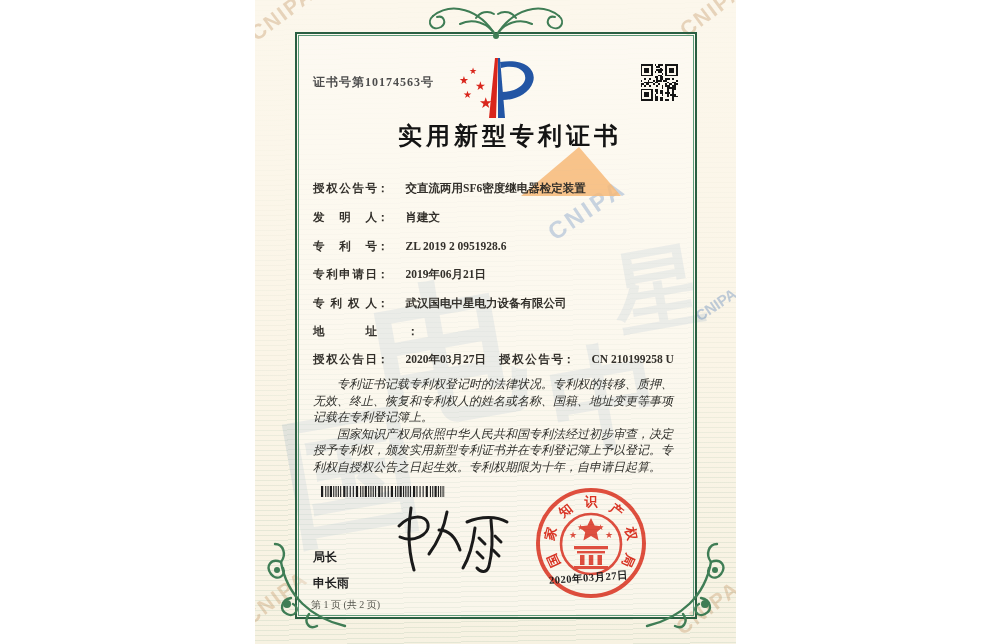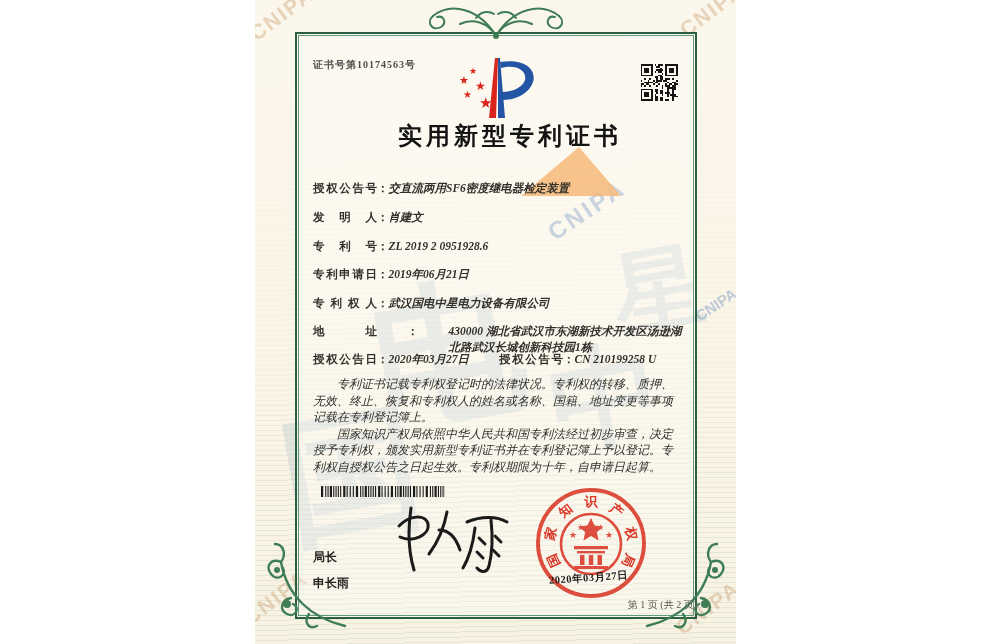--- a/index.html
+++ b/index.html
@@ -20,46 +20,46 @@
     font-family:"Liberation Sans",sans-serif;}
   .wm-blue-txt{color:rgba(115,148,192,0.55);font-family:"Liberation Sans",sans-serif;transform:rotate(-34deg);}
   .wm-char{color:rgba(96,133,173,0.15);font-weight:700;transform:rotate(-10deg);line-height:1;}
   .wm-triangle{position:absolute;left:262px;top:145px;width:108px;height:54px;pointer-events:none;}
   
   .frame{position:absolute;left:40px;top:32px;width:402px;height:587px;
     border:2px solid #2a5f42;background:rgba(255,255,255,0.30);}
   .frame::before{content:"";position:absolute;inset:1px;border:1px solid #5d9a78;pointer-events:none;}
   .ornament{position:absolute;pointer-events:none;}
   
-  .certno{position:absolute;left:58px;top:58px;font-size:10px;letter-spacing:1px;color:#4d4d4d;font-weight:600;}
+  .certno{position:absolute;left:58px;top:74px;font-size:12px;letter-spacing:1px;color:#4d4d4d;font-weight:600;}
   .title{position:absolute;left:40px;top:120px;width:430px;text-align:center;
     font-size:24px;font-weight:bold;letter-spacing:4px;color:#141414;}
   .fields{position:absolute;left:58px;top:181px;width:372px;font-size:11.5px;color:#33302b;font-weight:600;}
   .frow{position:absolute;left:0;white-space:nowrap;}
   .frow.wrap{white-space:normal;display:flex;}
   .flabel{display:inline-block;width:64px;text-align:justify;text-align-last:justify;vertical-align:top;}
-  .fvalue{margin-left:0;font-style:italic;}
+  .fvalue{margin-left:17px;}
   .frow.wrap .fvalue{flex:1;line-height:16px;margin-top:-1px;}
   .fpair2{position:absolute;left:186px;top:0;white-space:nowrap;}
   .paras{position:absolute;left:58px;top:376px;width:360px;font-size:12px;line-height:16.5px;
     color:#30302c;text-align:justify;font-style:italic;}
   .paras p{margin:0;text-indent:2em;}
   .barcode{position:absolute;left:66px;top:486px;width:124px;height:11px;}
   .signer{position:absolute;left:58px;top:544px;font-family:"Liberation Sans",sans-serif;
     font-size:12px;font-weight:700;color:#222;line-height:26px;}
   .signature{position:absolute;left:136px;top:500px;}
   
   .seal{position:absolute;left:281px;top:488px;width:110px;height:110px;mix-blend-mode:multiply;}
   .seal-ring{position:absolute;inset:0;border:4px solid rgba(224,57,40,0.88);border-radius:50%;}
   .seal-char{position:absolute;left:50%;top:50%;width:16px;height:16px;margin:-8px 0 0 -8px;
     color:#df3526;font-size:13px;font-weight:700;text-align:center;line-height:16px;}
   .seal-date{position:absolute;left:294px;top:570px;width:110px;font-size:10.5px;font-weight:700;
     color:#1d1d1d;letter-spacing:0.5px;transform:rotate(-4deg);}
-  .page-foot{position:absolute;left:40px;top:598px;width:402px;text-align:right;
-    font-size:10px;color:#56564e;}
+  .page-foot{position:absolute;left:40px;top:598px;width:402px;text-align:left;
+    font-size:10px;color:#56564e;padding-left:16px;}
   .cont-note{position:absolute;left:0;top:627px;width:481px;text-align:center;
     font-size:10.5px;color:#3d4538;font-style:italic;font-weight:600;}
   .qr{position:absolute;left:385px;top:64px;width:38px;height:37px;}
   .logo{position:absolute;left:196px;top:56px;width:92px;height:66px;}
 </style>
 </head>
 <body>
 
 <div class="canvas">
   <div class="photo">
@@ -275,21 +275,20 @@
       </div>
       <div class="frow" style="top:86px;">
         <span class="flabel">专利申请日</span><span>：</span><span class="fvalue">2019年06月21日</span>
       </div>
       <div class="frow" style="top:115px;">
         <span class="flabel">专利权人</span><span>：</span><span class="fvalue">武汉国电中星电力设备有限公司</span>
       </div>
       <div class="frow wrap" style="top:143px;width:372px;gap:30px;">
         <span class="flabel">地址</span>
           <span>：</span>
-          <span class="fvalue" style="max-width:288px;">430000 湖北省武汉市东湖新技术开发区汤逊湖北路武汉长城创新科技园1栋</span>
       </div>
       <div class="frow" style="top:171px;">
         <span class="flabel">授权公告日</span><span>：</span><span class="fvalue">2020年03月27日</span>
         <span class="fpair2">
           <span class="flabel">授权公告号</span><span>：</span><span class="fvalue">CN 210199258 U</span>
         </span>
       </div>
     </div>
 
     <div class="paras">

